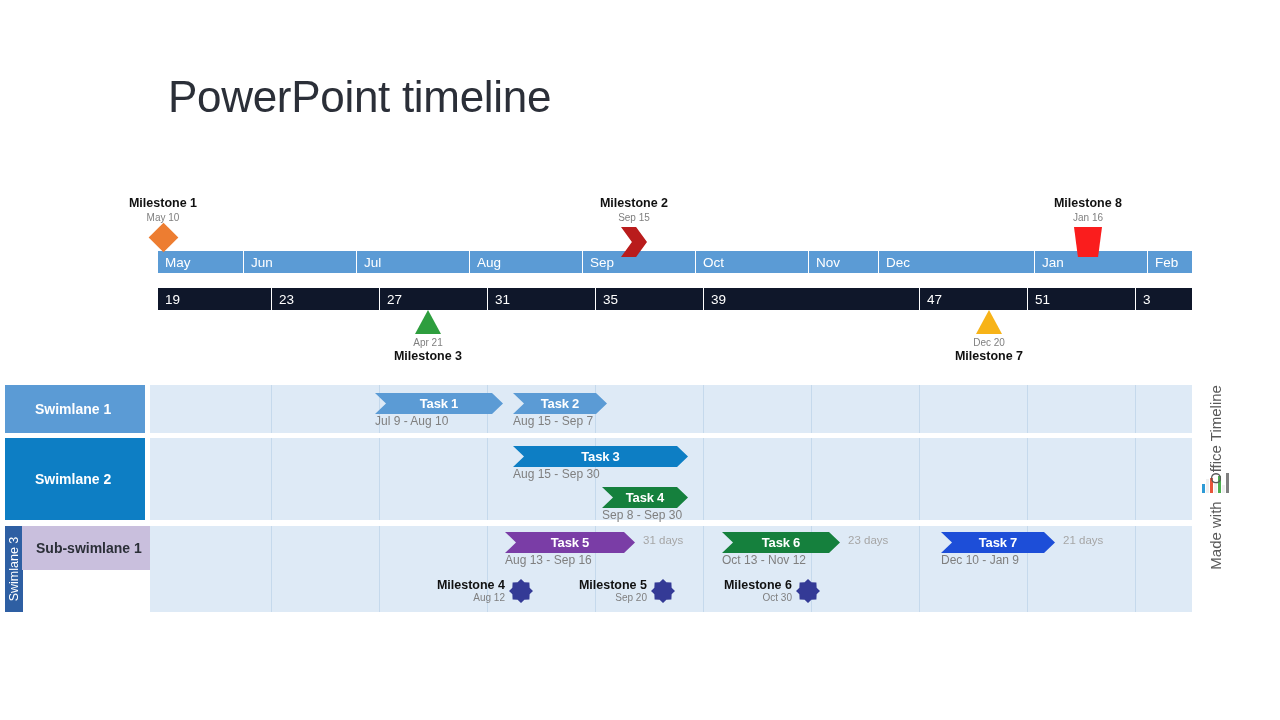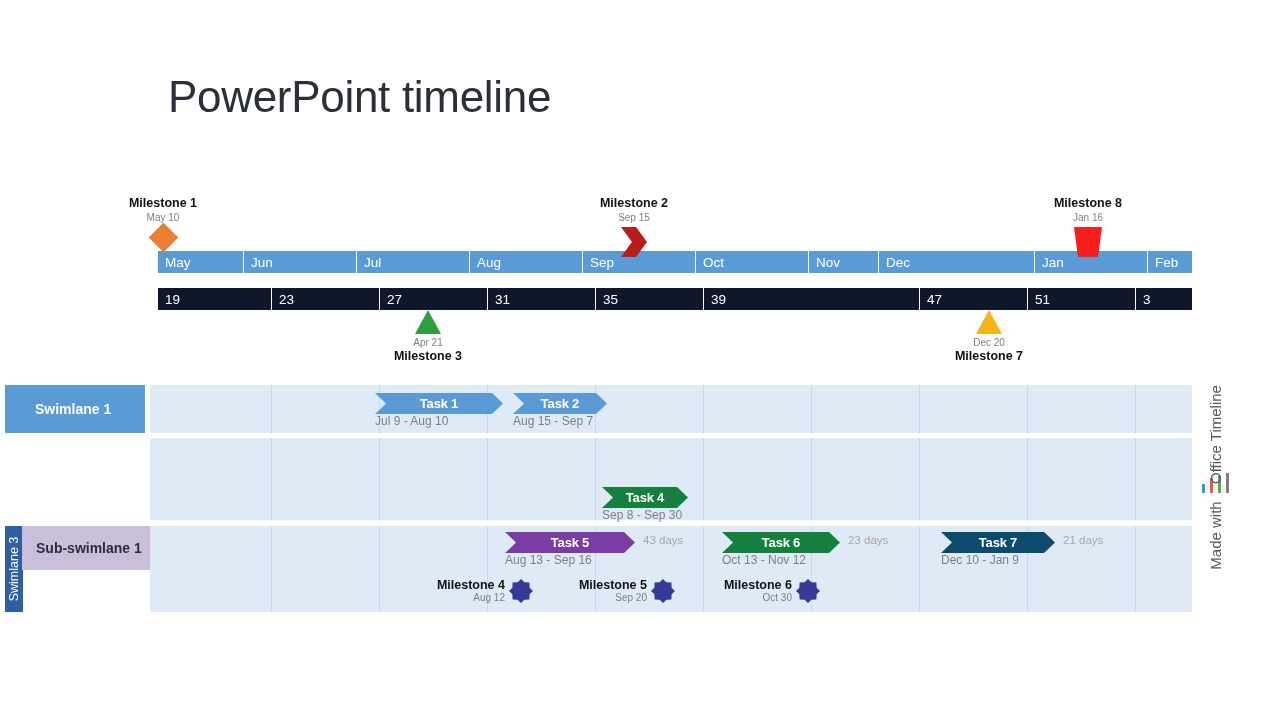--- a/index.html
+++ b/index.html
@@ -307,20 +307,27 @@
           <i style="left: 121px; background: rgb(197, 217, 236);"></i>
           <i style="left: 229px; background: rgb(197, 217, 236);"></i>
           <i style="left: 337px; background: rgb(197, 217, 236);"></i>
           <i style="left: 445px; background: rgb(197, 217, 236);"></i>
           <i style="left: 553px; background: rgb(197, 217, 236);"></i>
           <i style="left: 661px; background: rgb(197, 217, 236);"></i>
           <i style="left: 769px; background: rgb(197, 217, 236);"></i>
           <i style="left: 877px; background: rgb(197, 217, 236);"></i>
           <i style="left: 985px; background: rgb(197, 217, 236);"></i>
         </div>
+        <div class="lane-label" style="background: rgb(13, 126, 196);">Swimlane 2</div>
+        <div class="task" style="left: 513px; top: 8px;">
+          <div class="bar" style="width: 175px; background: rgb(13, 126, 196);">
+            <span>Task 3</span>
+          </div>
+          <div class="dates">Aug 15 - Sep 30</div>
+        </div>
         <div class="task" style="left: 602px; top: 49px;">
           <div class="bar" style="width: 86px; background: #15803d;">
             <span>Task 4</span>
           </div>
           <div class="dates">Sep 8 - Sep 30</div>
         </div>
       </div>
       <div class="row" style="top: 526px; height: 86px; width: 1192px;">
         <div class="lane3-strip" style="background: rgb(46, 95, 163);">
           <span>Swimlane 3</span>
@@ -338,31 +345,31 @@
           <i style="left: 769px; background: rgb(197, 217, 236);"></i>
           <i style="left: 877px; background: rgb(197, 217, 236);"></i>
           <i style="left: 985px; background: rgb(197, 217, 236);"></i>
         </div>
         <div class="lane-label sub" style="background: rgb(201, 191, 221); padding-left: 14px;">Sub-swimlane 1</div>
         <div class="task" style="left: 505px; top: 6px;">
           <div class="bar" style="width: 130px; background: rgb(122, 61, 166);">
             <span>Task 5</span>
           </div>
           <div class="dates">Aug 13 - Sep 16</div>
-          <div class="dur" style="left: 138px; color: rgb(166, 166, 166);">43 days</div>
+          <div class="dur" style="left: 138px; color: rgb(166, 166, 166);">31 days</div>
         </div>
         <div class="task" style="left: 722px; top: 6px;">
           <div class="bar" style="width: 118px; background: #15803d;">
             <span>Task 6</span>
           </div>
           <div class="dates">Oct 13 - Nov 12</div>
           <div class="dur" style="left: 126px; color: rgb(166, 166, 166);">23 days</div>
         </div>
         <div class="task" style="left: 941px; top: 6px;">
-          <div class="bar" style="width: 114px; background: #0c4a6e;">
+          <div class="bar" style="width: 114px; background: #1d4ed8;">
             <span>Task 7</span>
           </div>
           <div class="dates">Dec 10 - Jan 9</div>
           <div class="dur" style="left: 122px; color: rgb(166, 166, 166);">21 days</div>
         </div>
       </div>
       <div class="row" style="top: 570px; height: 42px; width: 1192px;">
         <div class="row-bg" style="width: 1042px; background: rgb(222, 234, 246);"></div>
         <div class="gridlines" style="width: 1042px;">
           <i style="left: 121px; background: rgb(197, 217, 236);"></i>

